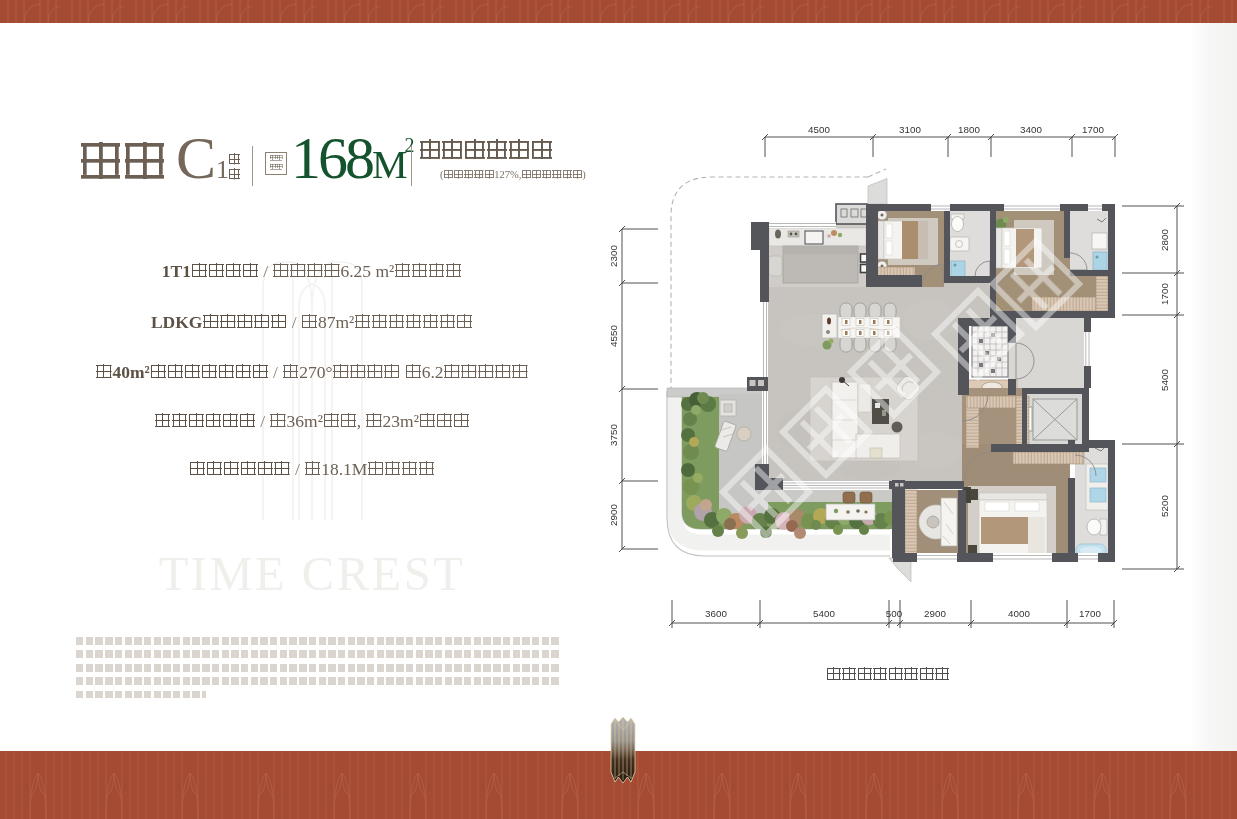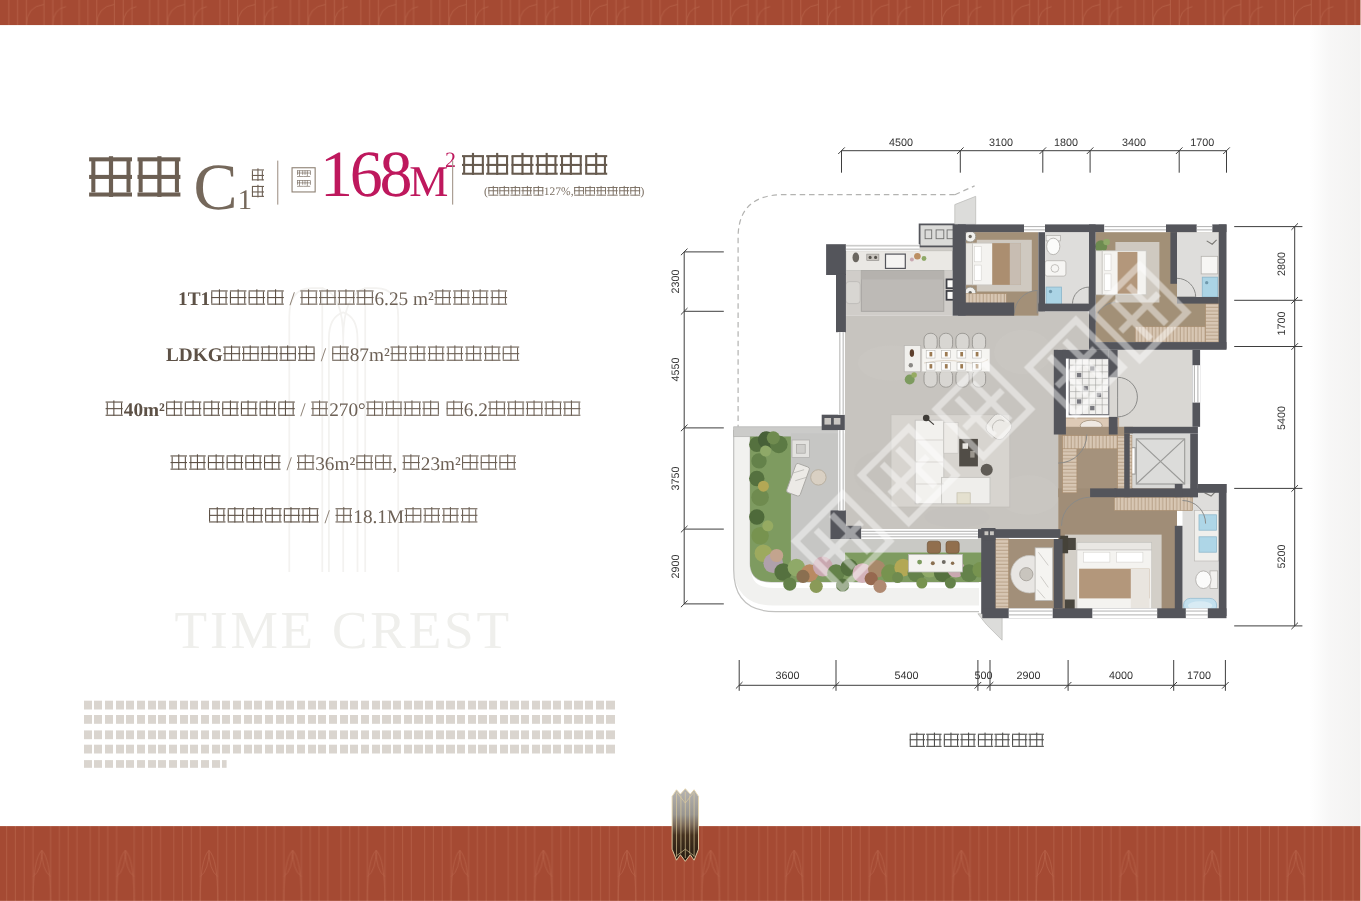--- a/index.html
+++ b/index.html
@@ -58,31 +58,31 @@
 <path d="M38,22 Q38,40 30,46 M38,22 Q38,40 46,46"></path>
 </g>
 </pattern>
 </defs>
 <rect width="1237" height="68" fill="url(#bp2)"></rect>
 </svg>
 
 <div class="abs" style="left:79px;top:136px;font-size:45px;color:#6c5f53;letter-spacing:0">
 <span class="hz"></span><span class="hz"></span></div>
 
-<div class="abs" style="left:176px;top:136px;font-size:60px;color:#75685b;">C<span style="font-size:26px;">1</span></div>
+<div class="abs" style="left:176px;top:124px;font-size:60px;color:#75685b;">C<span style="font-size:26px;">1</span></div>
 
 <div class="abs" style="left:228px;top:152px;font-size:13px;color:#6c5f53;line-height:15px;width:14px;">
 <span class="hz"></span><span class="hz"></span></div>
 
 <div class="abs" style="left:252px;top:146px;width:1px;height:40px;background:#a3968a;"></div>
 
 <div class="abs" style="left:265px;top:152px;width:20px;height:20px;border:1px solid #8d8073;font-size:7px;color:#6c5f53;line-height:9px;text-align:center;padding-top:1px;">
 <span class="hz"></span><span class="hz"></span><br><span class="hz"></span><span class="hz"></span></div>
 
-<div class="abs" style="left:291px;top:124px;font-size:60px;color:#be185d;letter-spacing:-3px;">168<span style="font-size:40px;">M</span><span style="font-size:20px;vertical-align:26px;">2</span></div>
+<div class="abs" style="left:291px;top:124px;font-size:60px;color:#14532d;letter-spacing:-3px;">168<span style="font-size:40px;">M</span><span style="font-size:20px;vertical-align:26px;">2</span></div>
 
 <div class="abs" style="left:411px;top:146px;width:1px;height:40px;background:#a3968a;"></div>
 
 <div class="abs" style="left:419px;top:138px;font-size:23px;color:#665a4e;font-weight:bold;">
 <span class="hz"></span><span class="hz"></span><span class="hz"></span><span class="hz"></span><span class="hz"></span><span class="hz"></span></div>
 
 <div class="abs" style="left:440px;top:169px;font-size:10.5px;color:#7b6f63;">(<span class="hz"></span><span class="hz"></span><span class="hz"></span><span class="hz"></span><span class="hz"></span>127%,<span class="hz"></span><span class="hz"></span><span class="hz"></span><span class="hz"></span><span class="hz"></span><span class="hz"></span>)</div>
 
 <svg class="abs" style="left:255px;top:248px" width="115" height="272" viewBox="0 0 115 272">
 <g stroke="#f3f2f0" stroke-width="1.6" fill="none">

